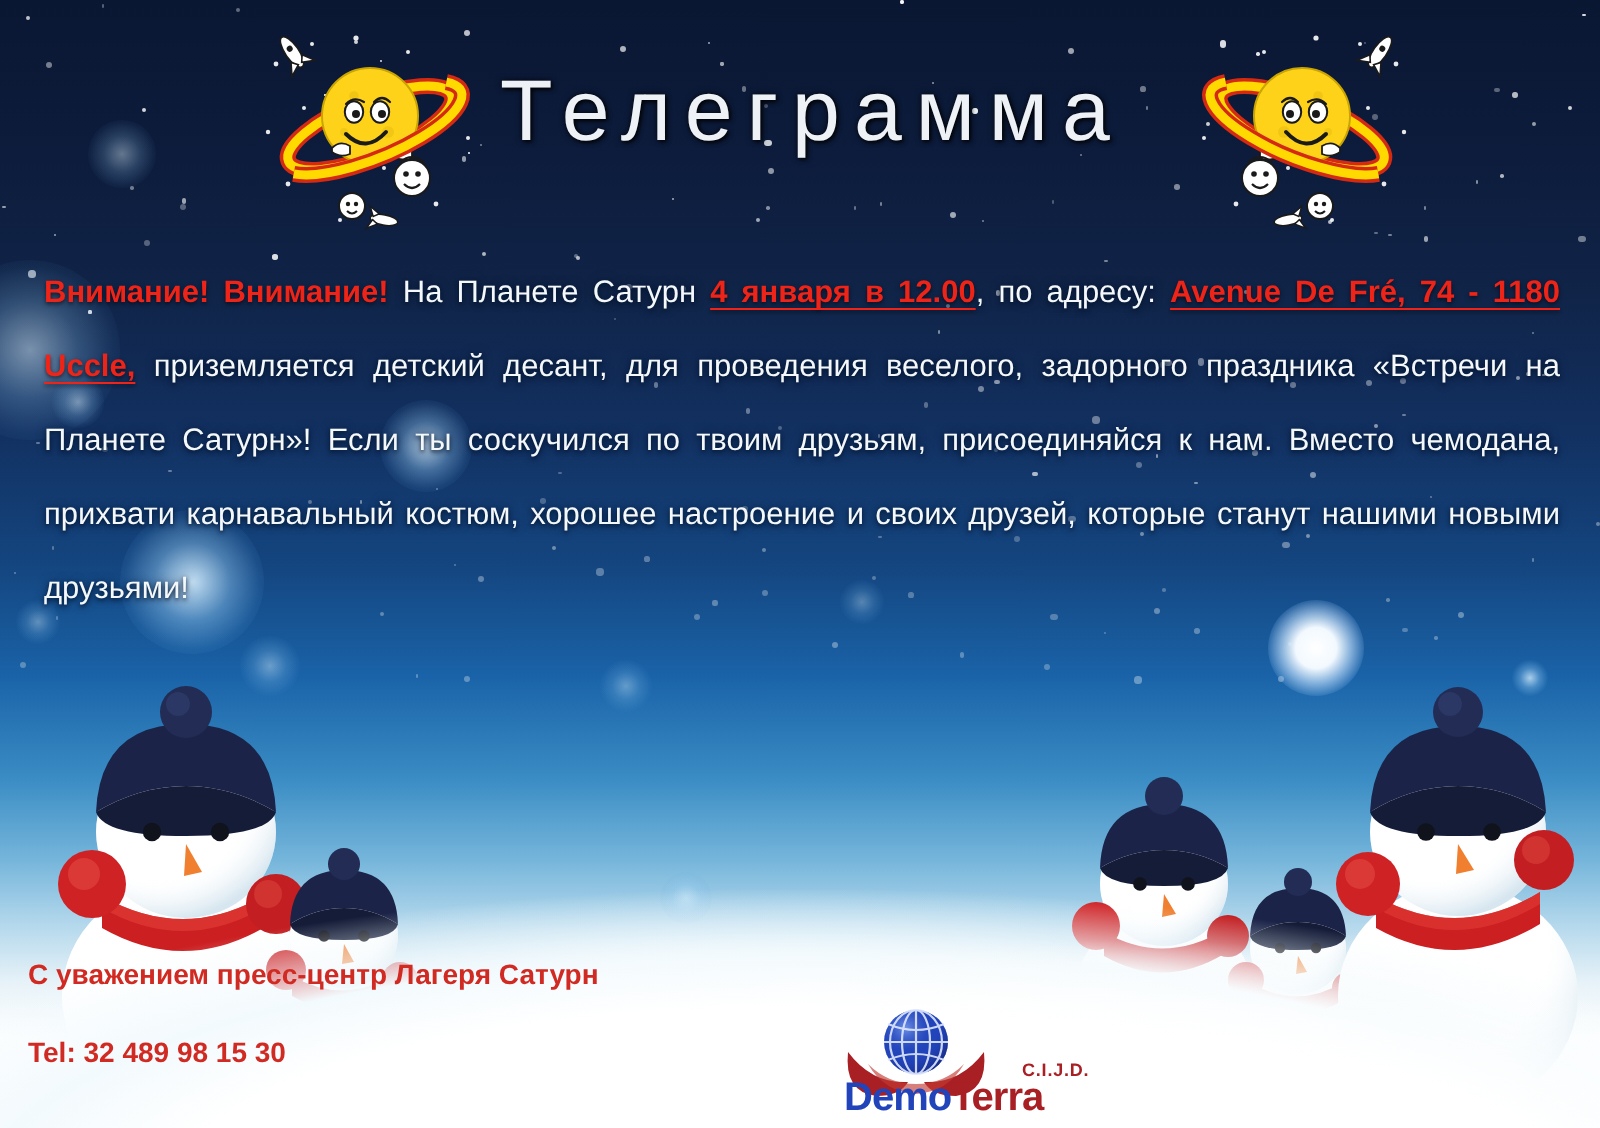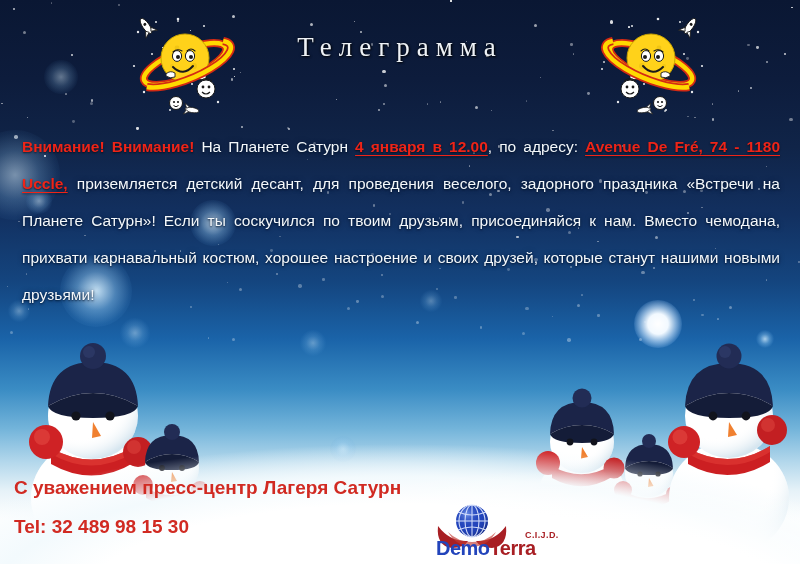--- a/index.html
+++ b/index.html
@@ -79,22 +79,22 @@
   .saturn.left  { left: 126px; }
   .saturn.right { left: 592px; transform: scaleX(-1); }
   .saturn svg { width: 100%; height: 100%; display: block; }
 
   .title {
     position: absolute;
     top: 32px;
     left: 250px;
     width: 300px;
     text-align: center;
-    font-family: Liberation Serif, serif;
-    font-size: 27px;
+    font-family: Liberation Sans, sans-serif;
+    font-size: 43px;
     font-weight: 400;
     letter-spacing: 7px;
     color: #eef2f6;
     text-shadow: 0 0 3px rgba(0,0,0,0.7), 1px 1px 2px rgba(0,0,0,0.8);
     white-space: nowrap;
   }
 
   
   .body-copy {
     position: absolute;
@@ -126,29 +126,29 @@
   .snowman { position: absolute; }
   .snowman svg { width: 100%; height: 100%; display: block; overflow: visible; }
 
   
   .footer {
     position: absolute;
     left: 14px;
     bottom: 8px;
     color: #d12a22;
     font-weight: bold;
-    font-size: 19px;
+    font-size: 14px;
     line-height: 19.5px;
     white-space: pre-line;
   }
   .footer div { white-space: nowrap; }
 
   .logo {
     position: absolute;
-    left: 432px;
+    left: 418px;
     bottom: 6px;
     width: 136px;
     height: 58px;
   }
   .logo svg { width: 100%; height: 100%; display: block; }
 </style>
 </head>
 <body>
 
 <div id="poster">

